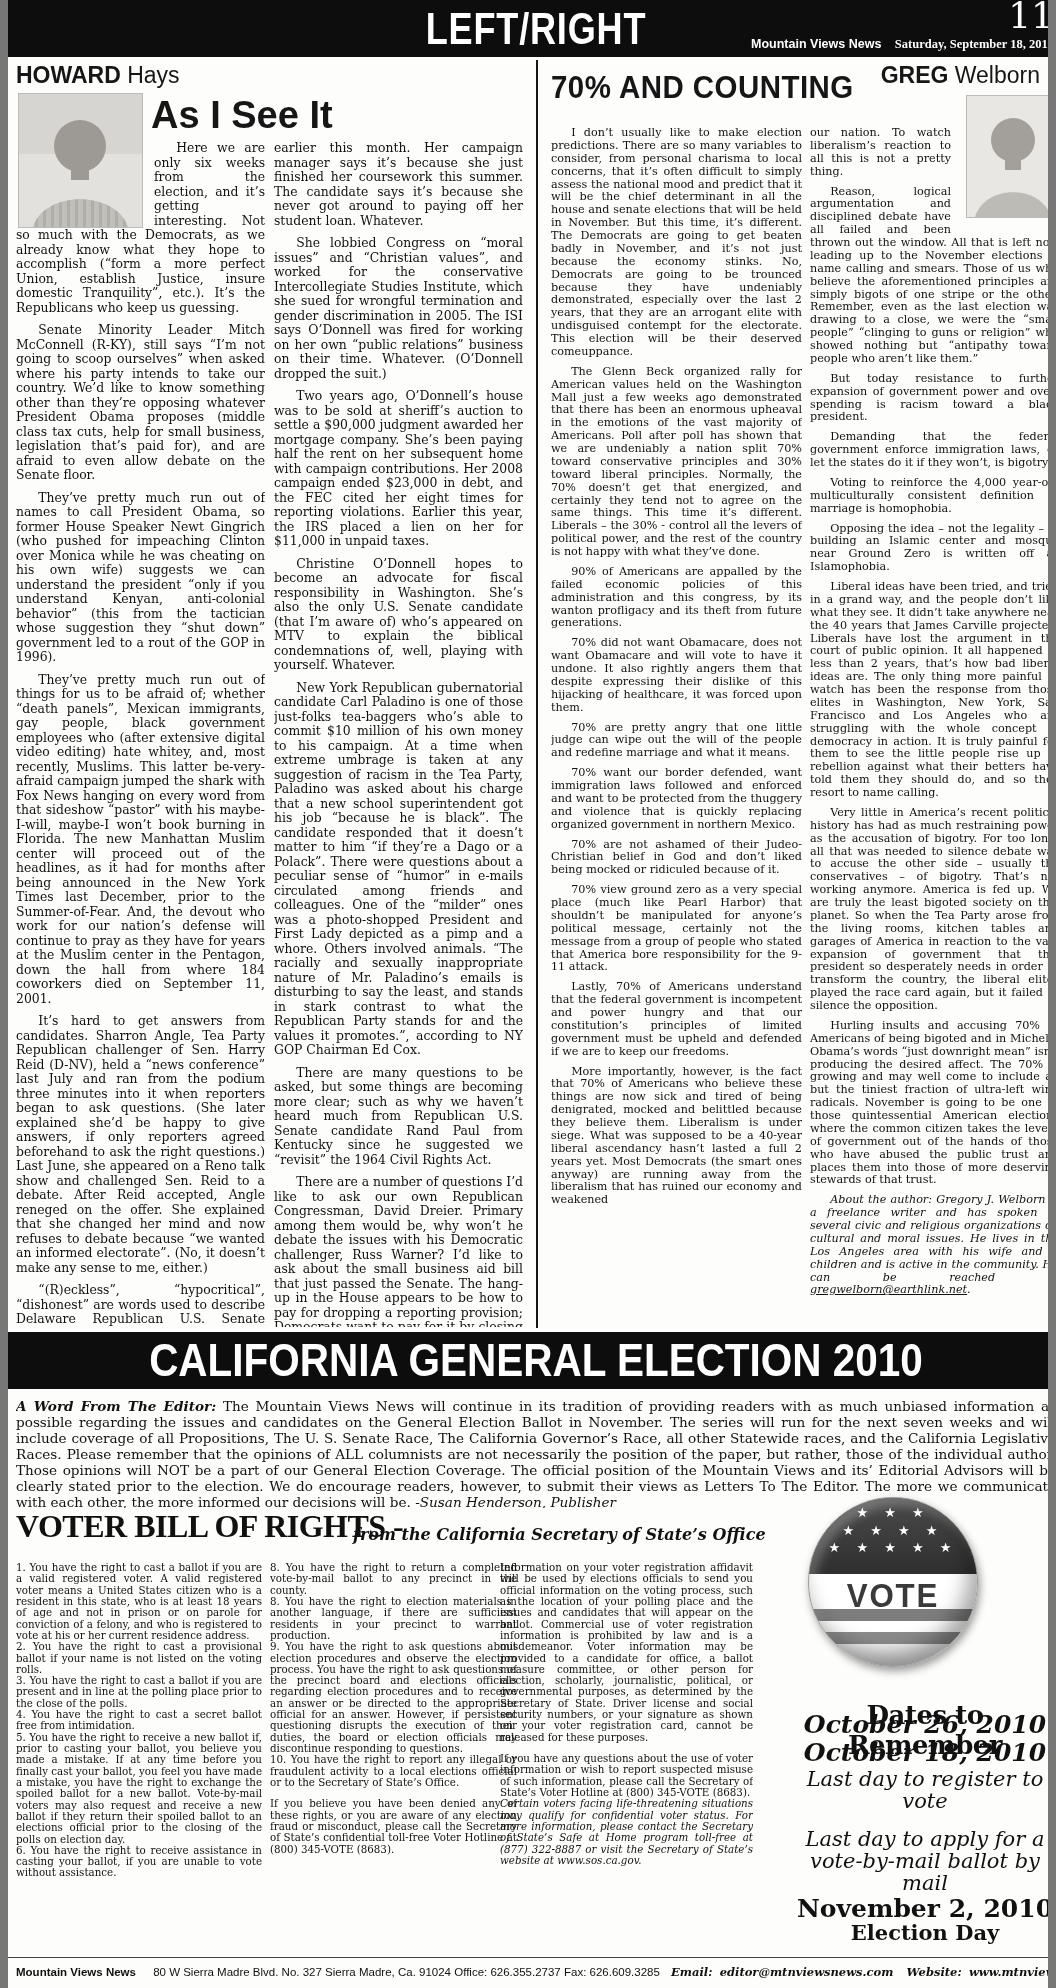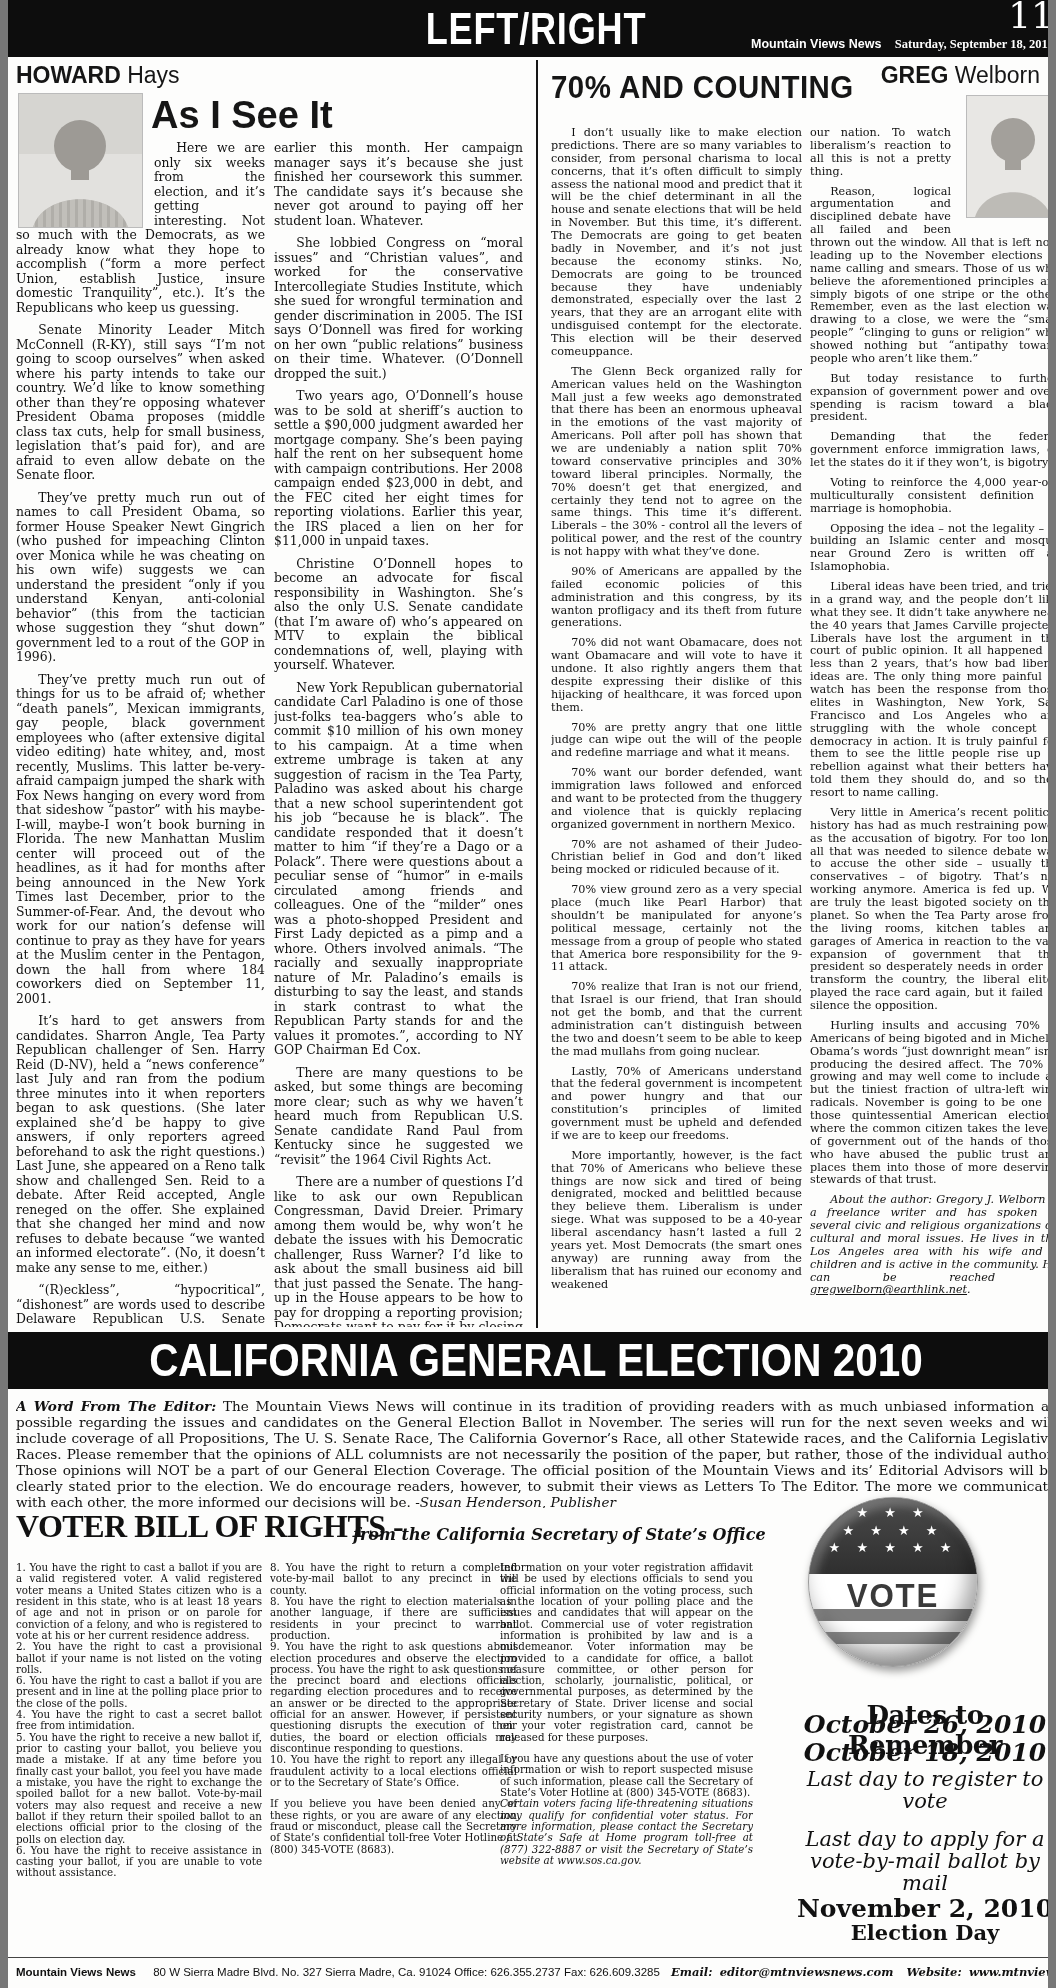--- a/index.html
+++ b/index.html
@@ -166,21 +166,20 @@
 
   <div class="col article-right-col" style="left:543px; top:127px; width:251px; height:1200px;">
       <p>I don’t usually like to make election predictions.  There are so many variables to consider, from personal charisma to local concerns, that it’s often difficult to simply assess the national mood and predict that it will be the chief determinant in all the house and senate elections that will be held in November.  But this time, it’s different. The Democrats are going to get beaten badly in November, and it’s not just because the economy stinks.  No, Democrats are going to be trounced because they have undeniably demonstrated, especially over the last 2 years, that they are an arrogant elite with undisguised contempt for the electorate. This election will be their deserved comeuppance.</p>
       <p>The Glenn Beck organized rally for American values held on the Washington Mall just a few weeks ago demonstrated that there has been an enormous upheaval in the emotions of the vast majority of Americans.  Poll after poll has shown that we are undeniably a nation split 70% toward conservative principles and 30% toward liberal principles.  Normally, the 70% doesn’t get that energized, and certainly they tend not to agree on the same things.  This time it’s different.  Liberals – the 30% - control all the levers of political power, and the rest of the country is not happy with what they’ve done.</p>
       <p>90% of Americans are appalled by the failed economic policies of this administration and this congress, by its wanton profligacy and its theft from future generations.</p>
       <p>70% did not want Obamacare, does not want Obamacare and will vote to have it undone.  It also rightly angers them that despite expressing their dislike of this hijacking of healthcare, it was forced upon them.</p>
       <p>70% are pretty angry that one little judge can wipe out the will of the people and redefine marriage and what it means.</p>
       <p>70% want our border defended, want immigration laws followed and enforced and want to be protected from the thuggery and violence that is quickly replacing organized government in northern Mexico.</p>
       <p>70% are not ashamed of their Judeo-Christian belief in God and don’t liked being mocked or ridiculed because of it.</p>
       <p>70% view ground zero as a very special place (much like Pearl Harbor) that shouldn’t be manipulated for anyone’s political message, certainly not the message from a group of people who stated that America bore responsibility for the 9-11 attack.</p>
-      <p>70% realize that Iran is not our friend, that Israel is our friend, that Iran should not get the bomb, and that the current administration can’t distinguish between the two and doesn’t seem to be able to keep the mad mullahs from going nuclear.</p>
       <p>Lastly, 70% of Americans understand that the federal government is incompetent and power hungry and that our constitution’s principles of limited government must be upheld and defended if we are to keep our freedoms.</p>
       <p>More importantly, however, is the fact that 70% of Americans who believe these things are now sick and tired of being denigrated, mocked and belittled because they believe them.  Liberalism is under siege. What was supposed to be a 40-year liberal ascendancy hasn’t lasted a full 2 years yet. Most Democrats (the smart ones anyway) are running away from the liberalism that has ruined our economy and weakened</p>
     </div>
 
   <div class="col article-right-col no-first-indent" style="left:802px; top:127px; width:249px; height:1200px;">
     <div class="wrap-spacer-right"></div>
 
   <p>our nation.   To watch liberalism’s reaction to all this is not a pretty thing.</p>
       <p>Reason, logical argumentation and disciplined debate have all failed and been thrown out the window.  All that is left now leading up to the November elections is name calling and smears.  Those of us who believe the aforementioned principles are simply bigots of one stripe or the other.  Remember, even as the last election was drawing to a close, we were the “small people” “clinging to guns or religion” who showed nothing but “antipathy toward people who aren’t like them.”</p>
       <p>But today resistance to further expansion of government power and over-spending is racism toward a black president.</p>
@@ -200,21 +199,21 @@
   <div class="editor-note">
     <span class="lead">A Word From The Editor:</span><span> The Mountain Views News will continue in its tradition of providing readers with as much unbiased information as possible regarding the issues and candidates on the General Election Ballot in November.  The series will run for the next seven weeks and will include coverage of all Propositions, The U. S. Senate Race, The California Governor’s Race, all other Statewide races, and the California Legislative Races.  Please remember that the opinions of ALL columnists are not necessarily the position of the paper, but rather, those of the individual author.  Those opinions will NOT be a part of our General Election Coverage.  The official position of the Mountain Views and its’ Editorial Advisors will be clearly stated prior to the election.   We do encourage readers, however, to submit their views as Letters To The Editor.  The more we communicate with each other, the more informed our decisions will be.   </span><span class="sig">-Susan Henderson, Publisher</span>
   </div>
 
   <div class="vbor-title">VOTER BILL OF RIGHTS -</div>
   <div class="vbor-sub">from the California Secretary of State’s Office</div>
 
   <div class="vcol" style="left:8px; width:246px;">
       <p> 1. You have the right to cast a ballot if you are a valid registered voter. A valid registered voter means a United States citizen who is a resident in this state, who is at least 18 years of age and not in prison or on parole for conviction of a felony, and who is registered to vote at his or her current residence address.</p>
       <p>2. You have the right to cast a provisional ballot if your name is not listed on the voting rolls.</p>
-      <p>6. You have the right to cast a ballot if you are present and in line at the polling place prior to the close of the polls.</p>
+      <p>3. You have the right to cast a ballot if you are present and in line at the polling place prior to the close of the polls.</p>
       <p>4. You have the right to cast a secret ballot free from intimidation.</p>
       <p>5. You have the right to receive a new ballot if, prior to casting your ballot, you believe you made a mistake. If at any time before you finally cast your ballot, you feel you have made a mistake, you have the right to exchange the spoiled ballot for a new ballot. Vote-by-mail voters may also request and receive a new ballot if they return their spoiled ballot to an elections official prior to the closing of the polls on election day.</p>
       <p>6. You have the right to receive assistance in casting your ballot, if you are unable to vote without assistance.</p>
     </div>
   <div class="vcol" style="left:262px; width:247px;">
       <p>8. You have the right to return a completed vote-by-mail ballot to any precinct in the county.</p>
       <p>8. You have the right to election materials in another language, if there are sufficient residents in your precinct to warrant production.</p>
       <p>9. You have the right to ask questions about election procedures and observe the election process. You have the right to ask questions of the precinct board and elections officials regarding election procedures and to receive an answer or be directed to the appropriate official for an answer. However, if persistent questioning disrupts the execution of their duties, the board or election officials may discontinue responding to questions.</p>
       <p>10. You have the right to report any illegal or fraudulent activity to a local elections official or to the Secretary of State’s Office.</p>
       <div class="vspace"></div>

